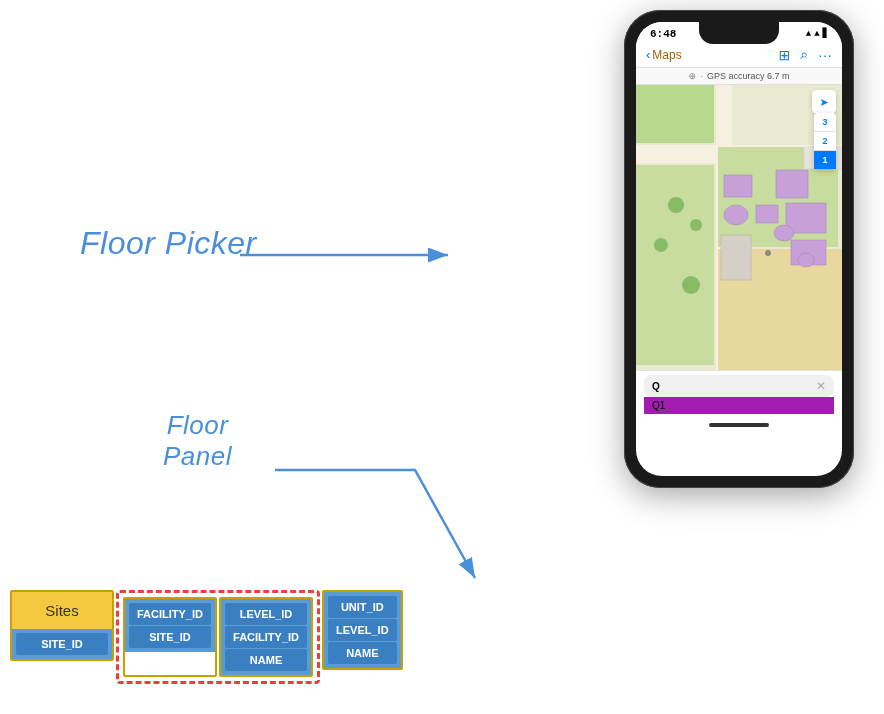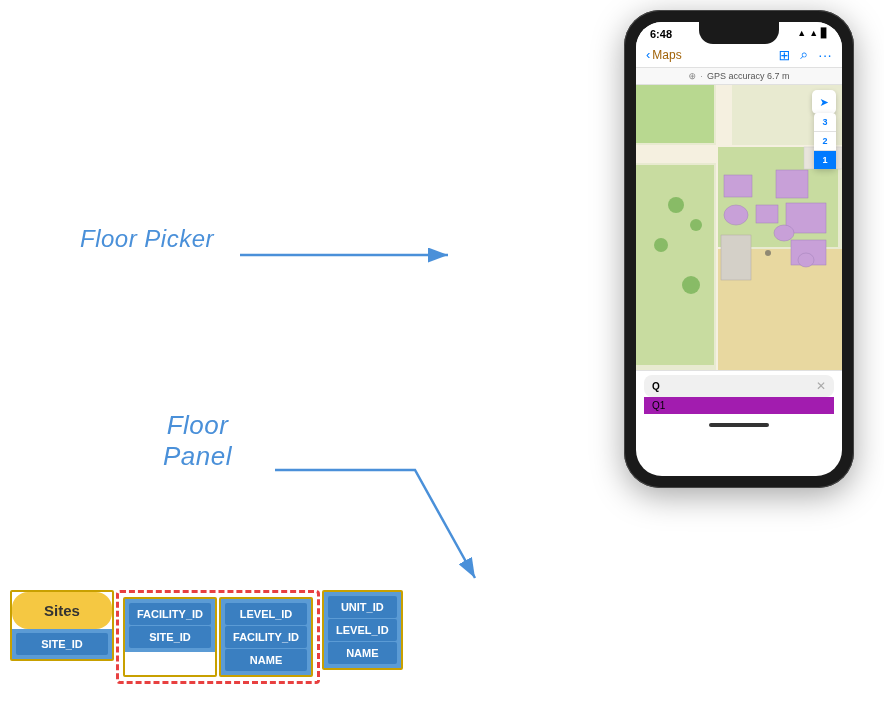--- a/index.html
+++ b/index.html
@@ -19,21 +19,21 @@
       top: 30px;
       width: 450px;
       height: 660px;
     }
 
     .floor-picker-label {
       position: absolute;
       top: 195px;
       left: 60px;
       color: #4a90d9;
-      font-size: 24px;
+      font-size: 32px;
       font-weight: 300;
       font-style: italic;
       letter-spacing: 0.5px;
     }
 
     .floor-panel-label {
       position: absolute;
       top: 380px;
       left: 115px;
       color: #4a90d9;
@@ -61,25 +61,24 @@
       display: flex;
       flex-direction: column;
       border: 2px solid #c8a000;
       border-radius: 2px;
     }
 
     .table-header {
       background: #f5c842;
       padding: 10px 14px;
       text-align: center;
-      font-weight: bold;
+      font-weight: normal;
       font-size: 15px;
       color: #333;
       min-width: 100px;
-      border-radius: 16px;
     }
 
     .table-fields {
       background: #5b9bd5;
       display: flex;
       flex-direction: column;
       gap: 1px;
       padding: 4px;
     }
 
@@ -141,20 +140,21 @@
 
     
     .status-bar {
       display: flex;
       justify-content: space-between;
       align-items: flex-start;
       padding: 6px 14px 2px 14px;
       font-size: 10px;
       font-weight: 600;
       background: white;
+      font-family: Liberation Mono, monospace;
     }
 
     .status-time {
       font-size: 11px;
       font-weight: 700;
     }
 
     .status-icons {
       display: flex;
       gap: 3px;

